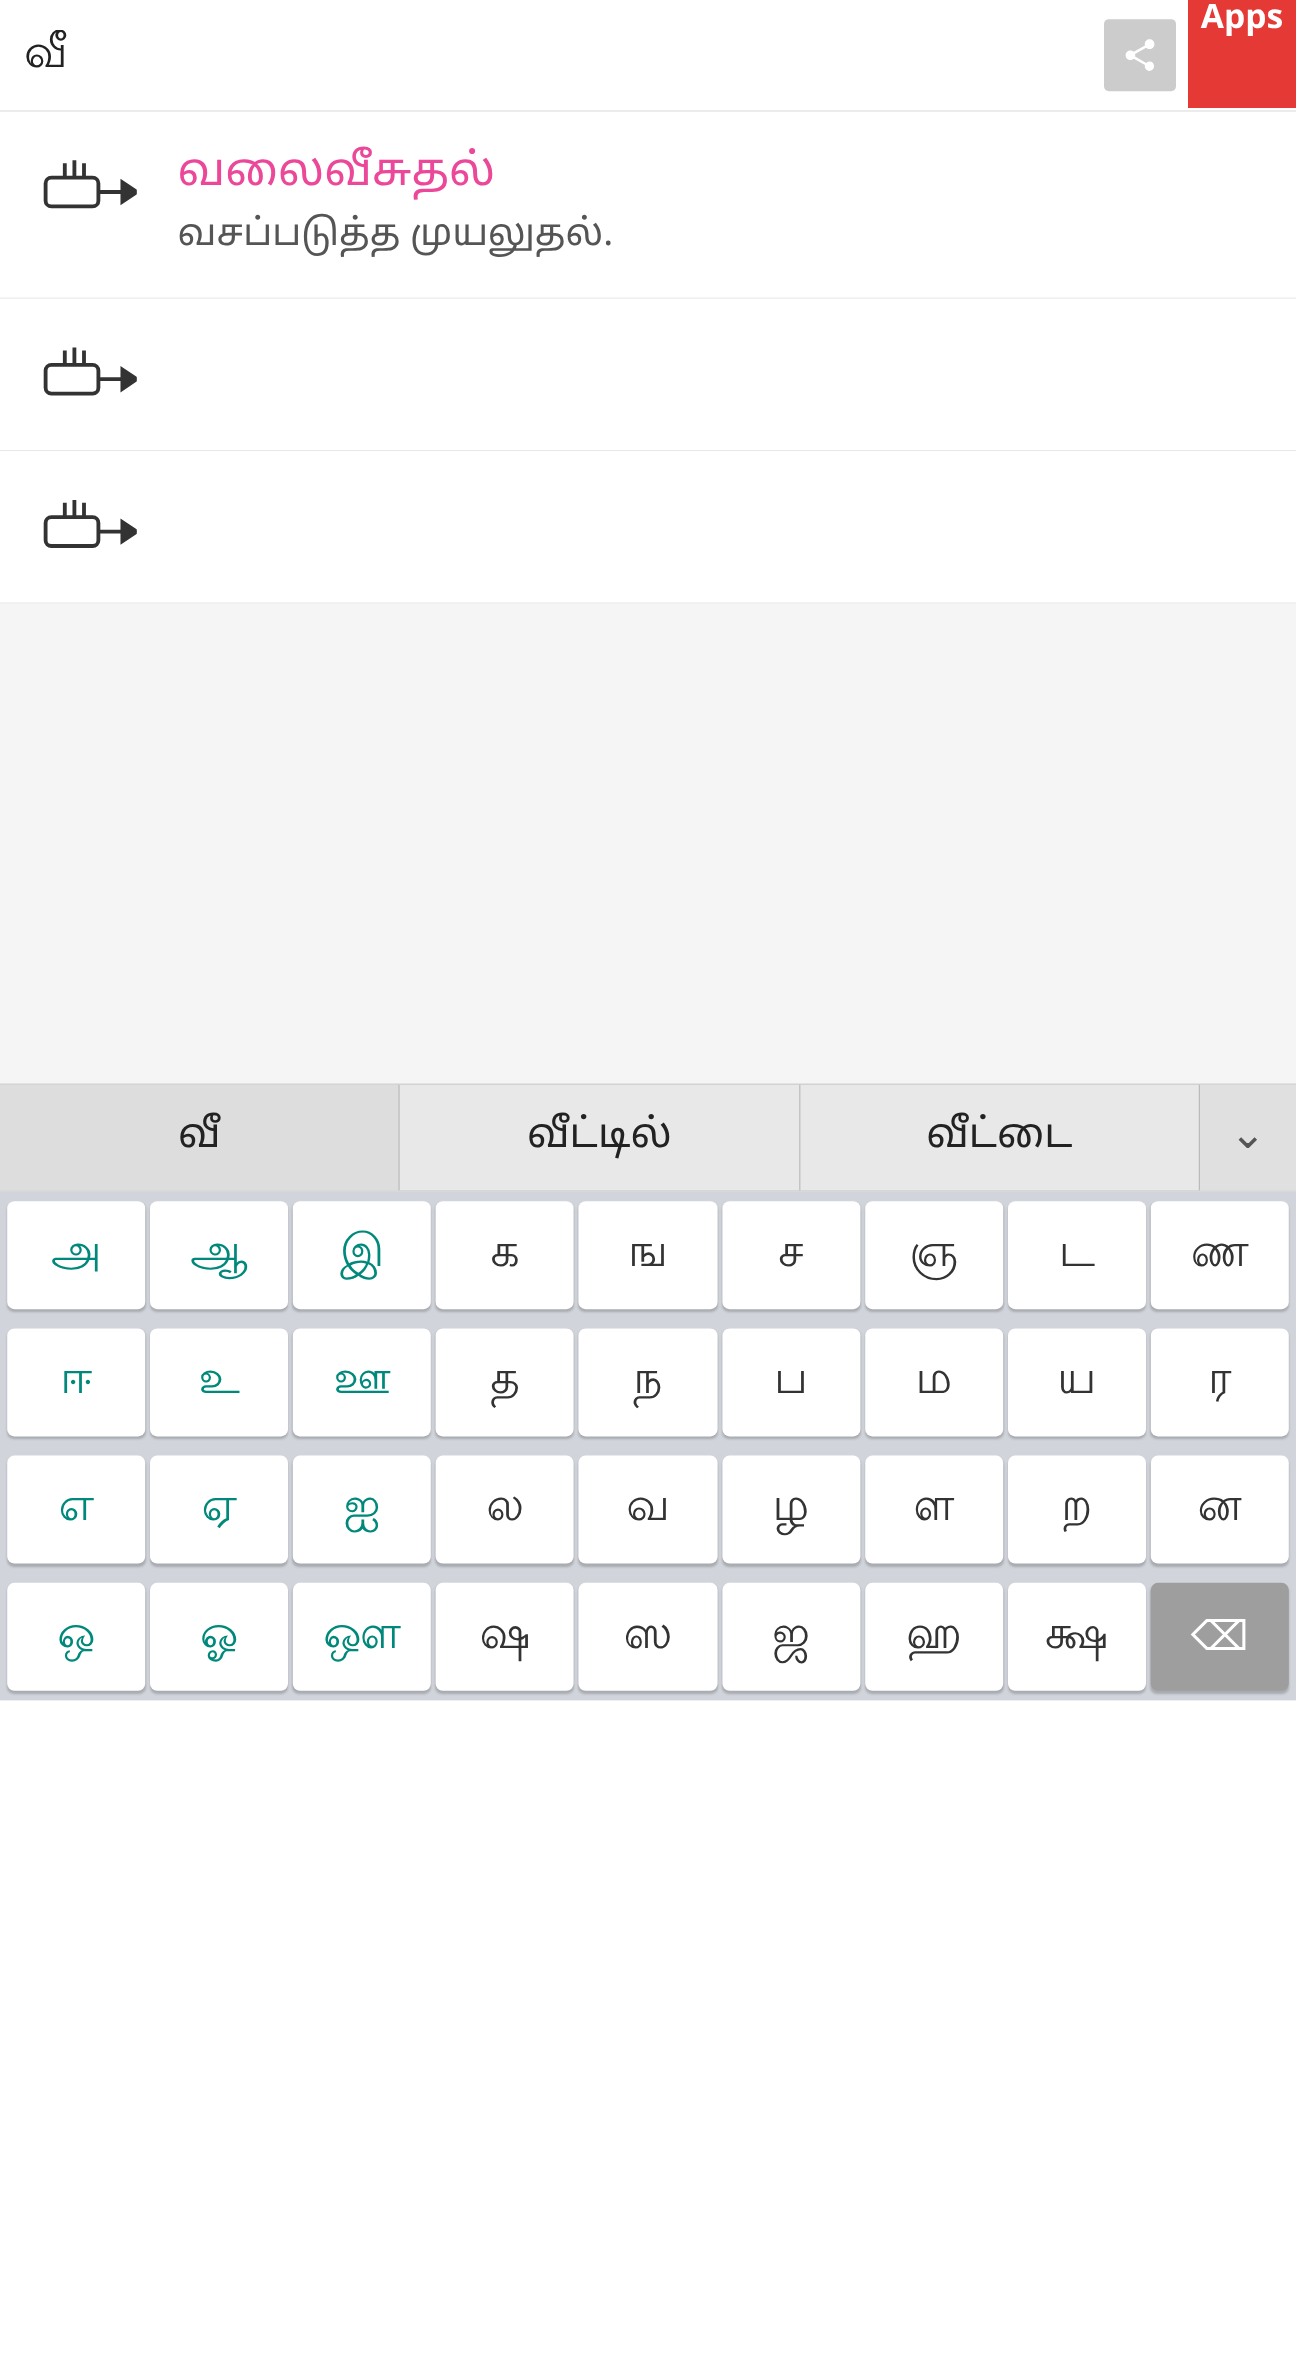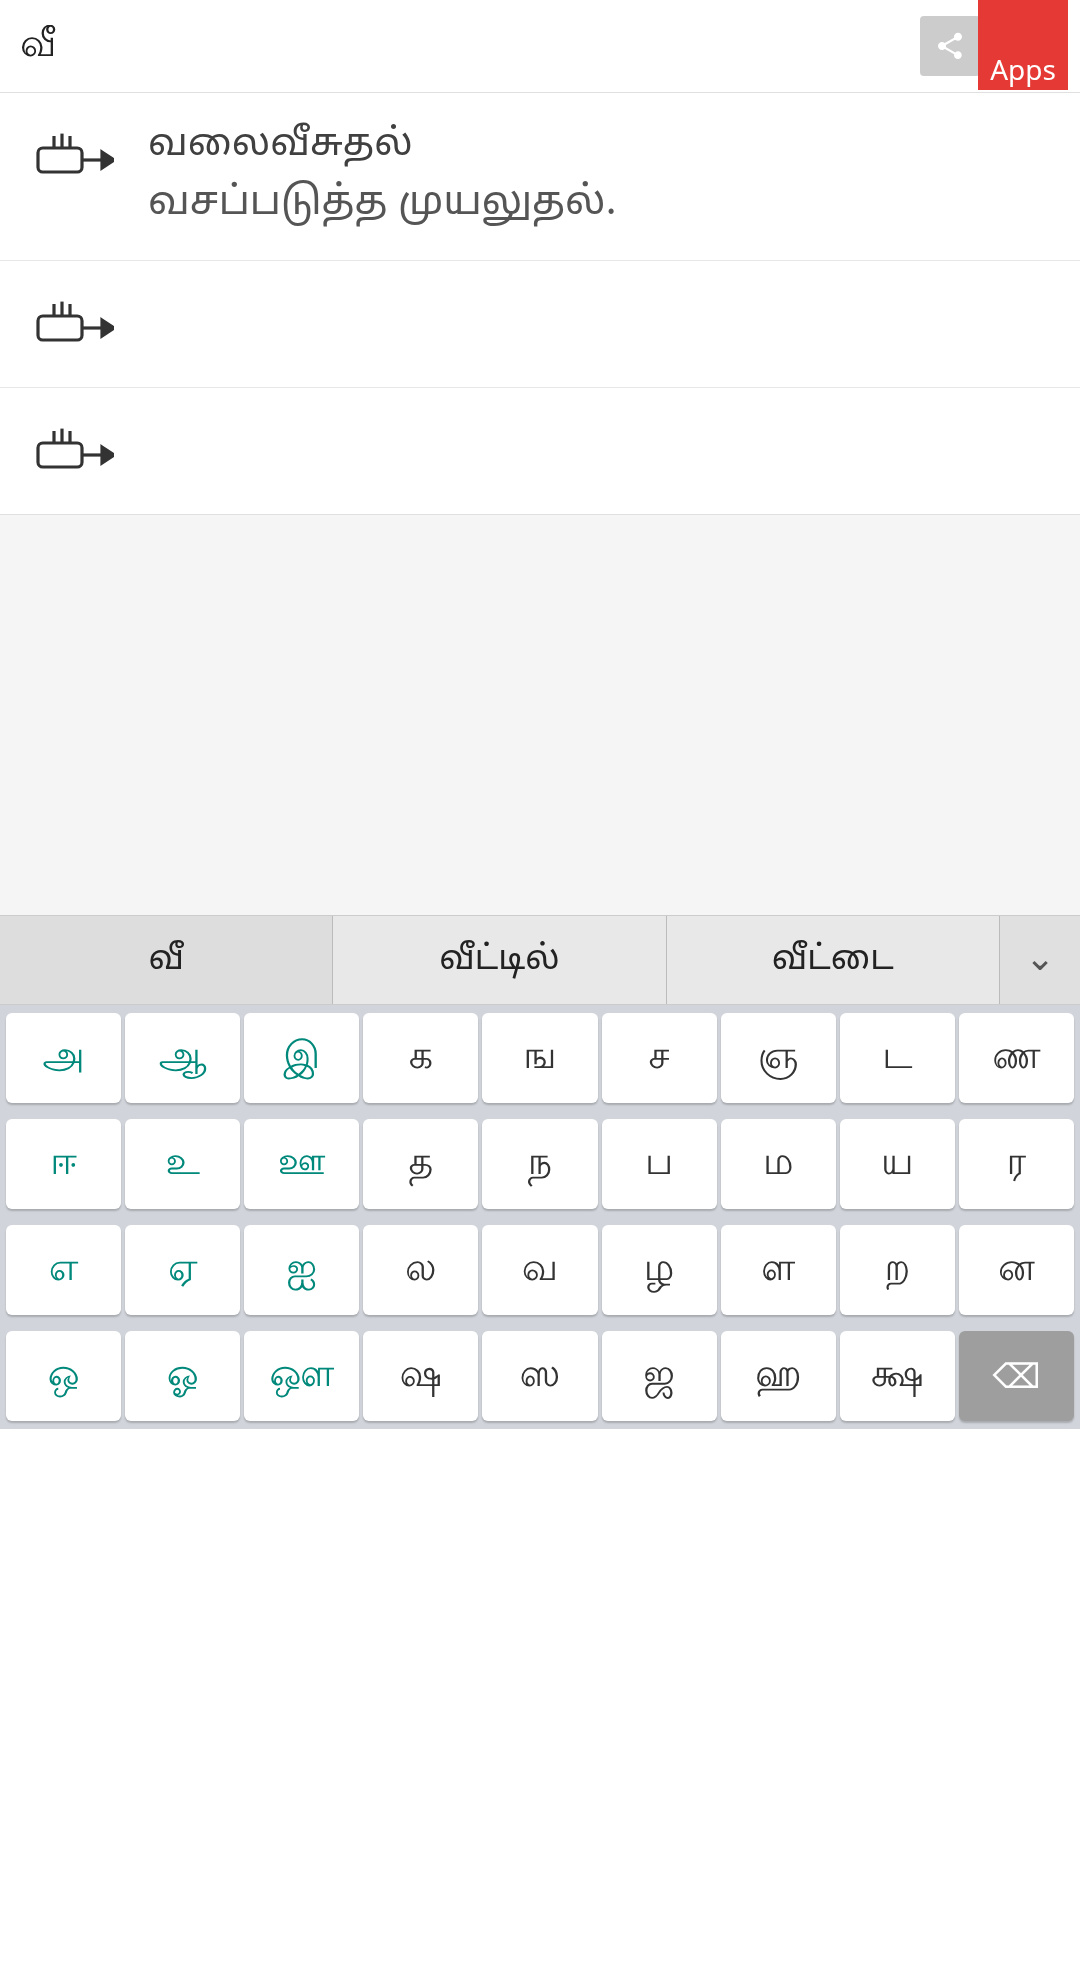--- a/index.html
+++ b/index.html
@@ -55,30 +55,30 @@
     }
     .share-btn svg {
       width: 32px;
       height: 32px;
       fill: #fff;
     }
 
     
     .apps-badge {
       position: absolute;
-      right: 12px;
+      right: 0;
       top: 0;
       background: #e53935;
       color: #fff;
       font-size: 28px;
-      font-weight: normal;
+      font-weight: bold;
       width: 90px;
       height: 90px;
       display: flex;
-      align-items: flex-end;
+      align-items: flex-start;
       justify-content: center;
       z-index: 10;
     }
 
     
     .results-list {
       border-bottom: 1px solid #e0e0e0;
     }
     .result-item {
       display: flex;
@@ -101,27 +101,27 @@
     }
     .result-icon svg {
       width: 80px;
       height: 70px;
     }
     .result-content {
       flex: 1;
     }
     .result-title {
       font-size: 38px;
-      color: #404040;
+      color: #ec4899;
       font-weight: normal;
       margin-bottom: 6px;
       line-height: 1.3;
     }
     .result-desc {
-      font-size: 40px;
+      font-size: 31px;
       color: #555;
       line-height: 1.4;
     }
 
     
     .empty-area {
       background: #f5f5f5;
       flex: 1;
       min-height: 400px;
     }

